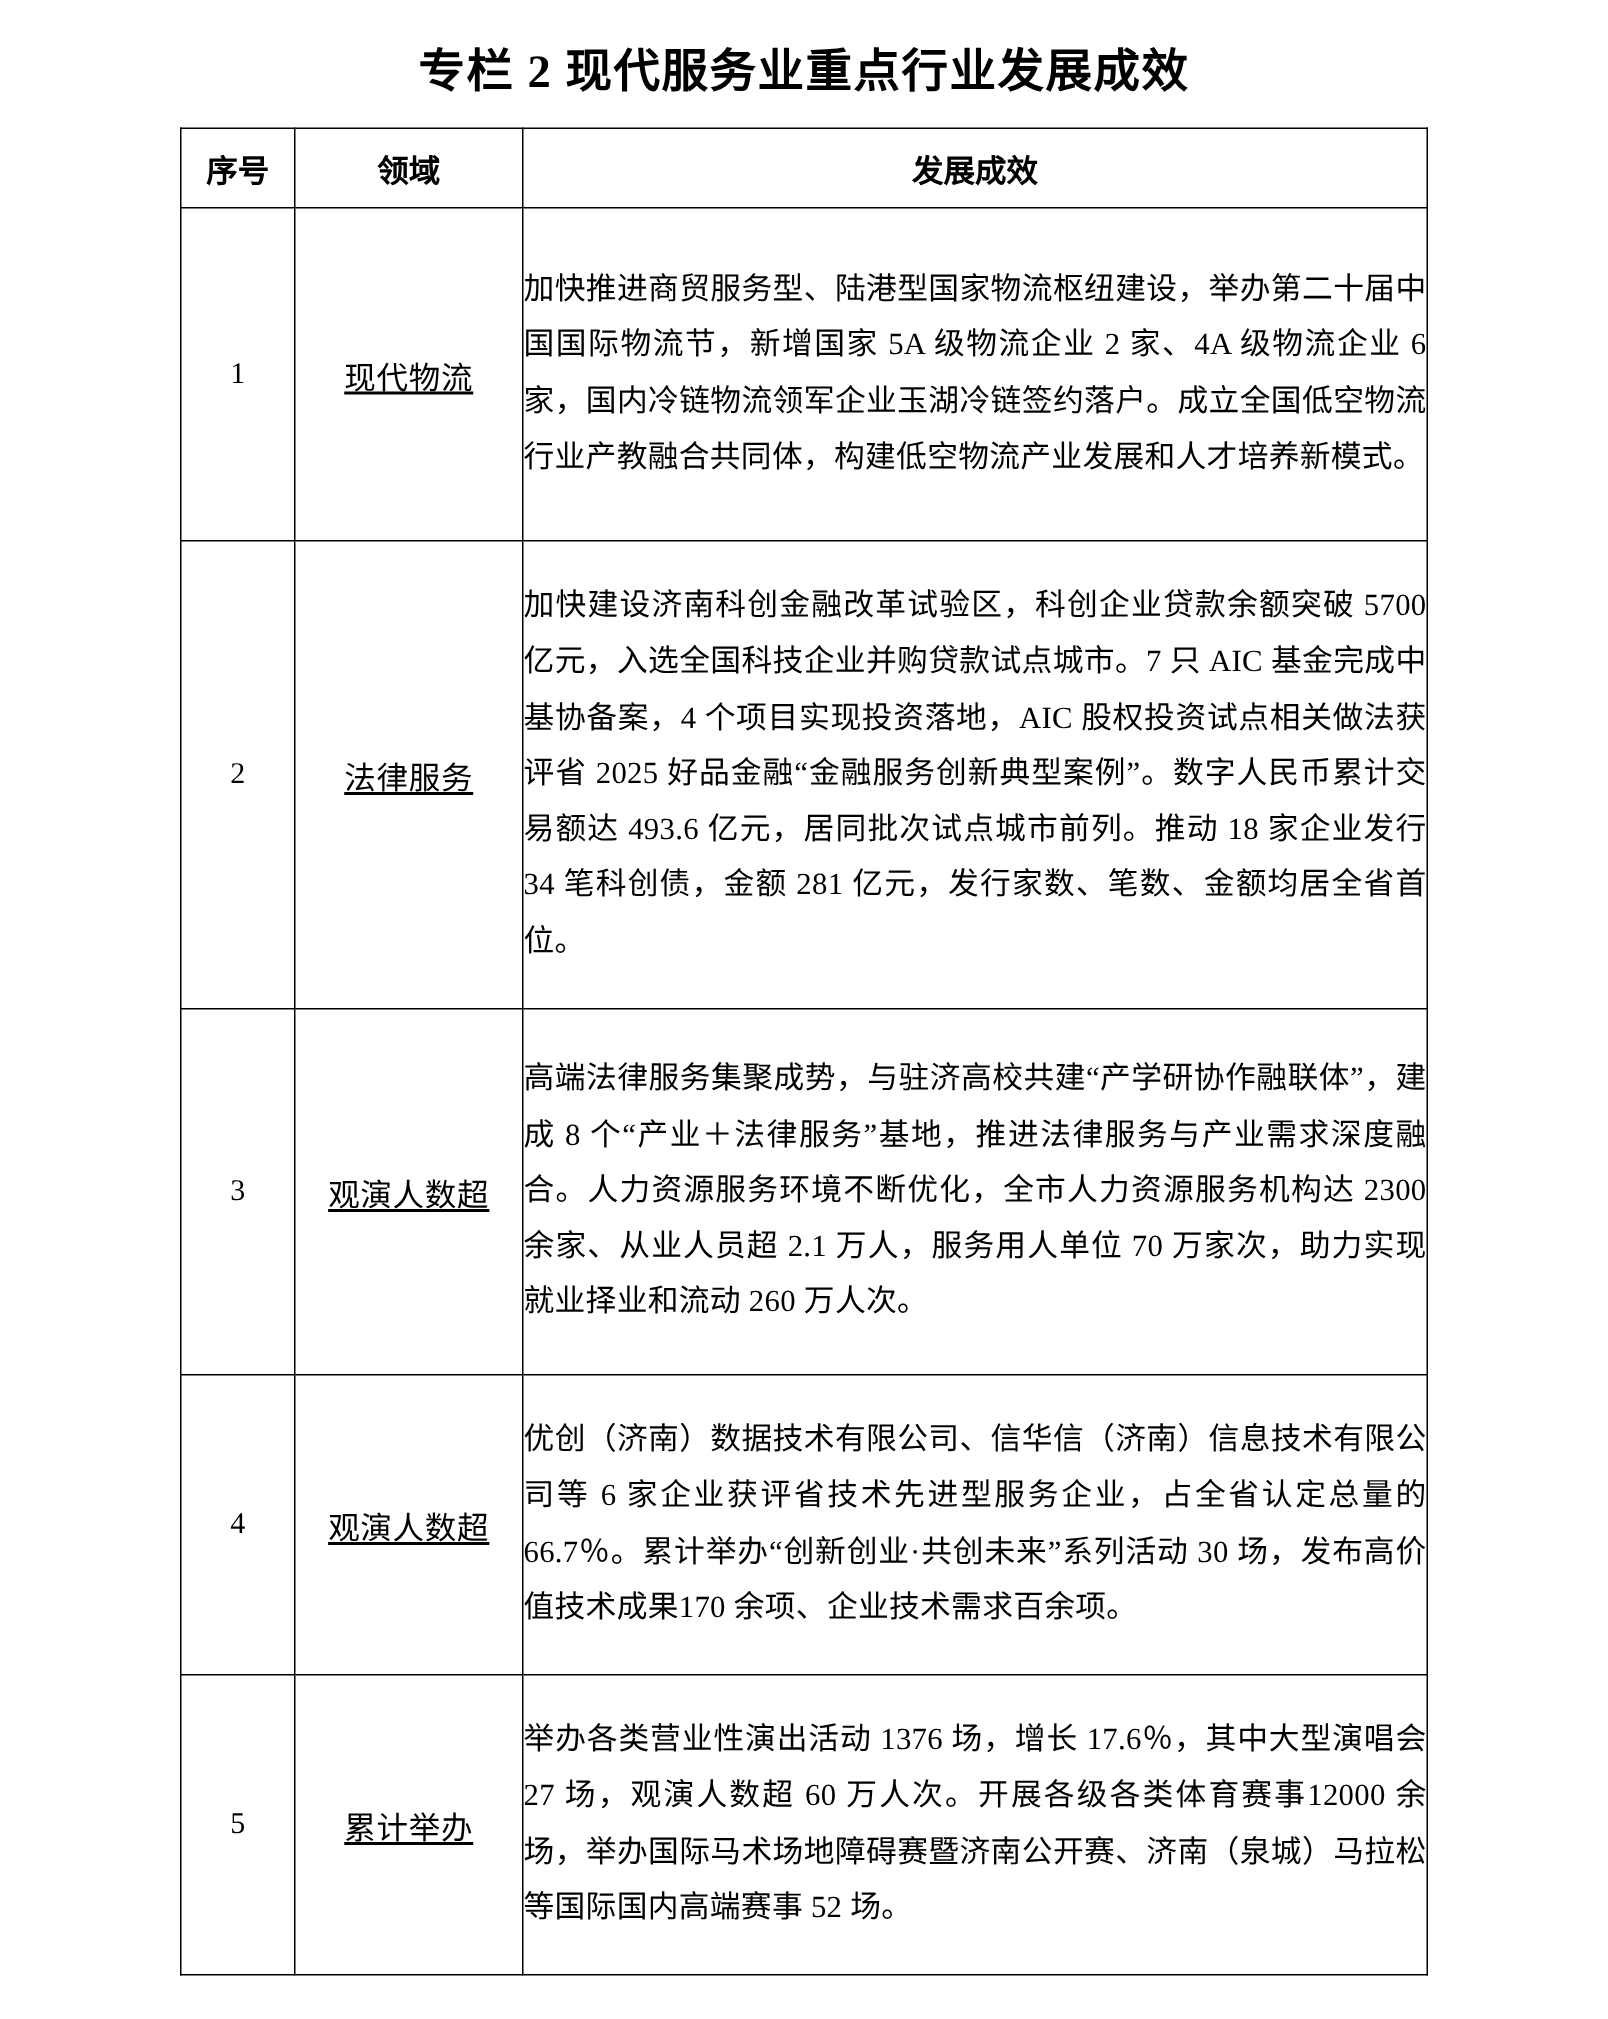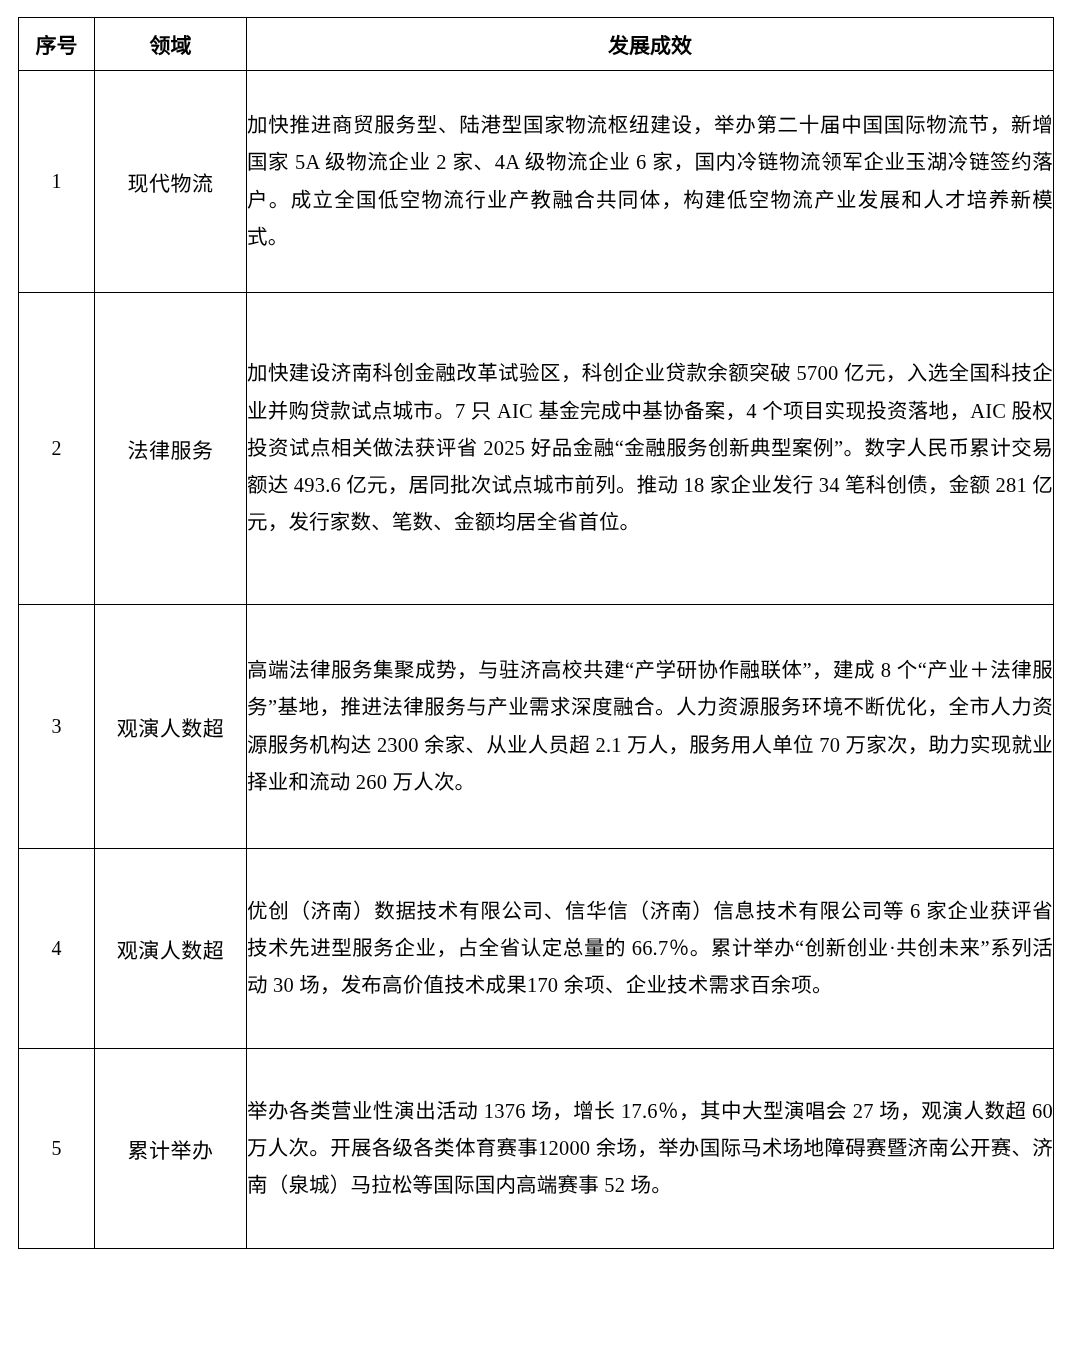--- a/index.html
+++ b/index.html
@@ -23,21 +23,21 @@
   }
   .doc-title {
     text-align: center;
     font-size: 31px;
     font-weight: bold;
     letter-spacing: 1px;
     margin: 22px 0 18px 0;
     font-family: "Liberation Serif", "DejaVu Serif", serif;
   }
   table.box-table {
-    width: 1036px;
+    width: 832px;
     border-collapse: collapse;
     table-layout: fixed;
     margin: 17px auto;
     padding-left: 46px;
   }
   table.box-table td, table.box-table th {
     border: 1px solid #000000;
     vertical-align: middle;
     padding: 0;
   }
@@ -55,20 +55,21 @@
   td.cell-no {
     text-align: center;
     font-size: 20px;
     font-family: "Liberation Serif", "DejaVu Serif", serif;
   }
   td.cell-field {
     text-align: center;
     font-size: 21px;
     font-family: "Liberation Serif", "DejaVu Serif", serif;
     letter-spacing: 0.5px;
+    text-decoration: underline;
   }
   td.cell-effect {
     text-align: justify;
     text-justify: inter-ideograph;
     font-size: 20.5px;
     line-height: 1.82;
     padding: 14px 16px 14px 16px;
     letter-spacing: 0.2px;
     font-family: Liberation Serif, serif;
   }
@@ -76,20 +77,21 @@
   tbody tr.row-2 { height: 312px; }
   tbody tr.row-3 { height: 244px; }
   tbody tr.row-4 { height: 200px; }
   tbody tr.row-5 { height: 200px; }
 </style>
 </head>
 <body>
 
 <div class="page">
 
+  <div class="doc-title">专栏 2  现代服务业重点行业发展成效</div>
 
   <table class="box-table">
     <colgroup>
       <col class="col-no">
       <col class="col-field">
       <col class="col-effect">
     </colgroup>
     <thead>
       <tr>
         <th>序号</th>

